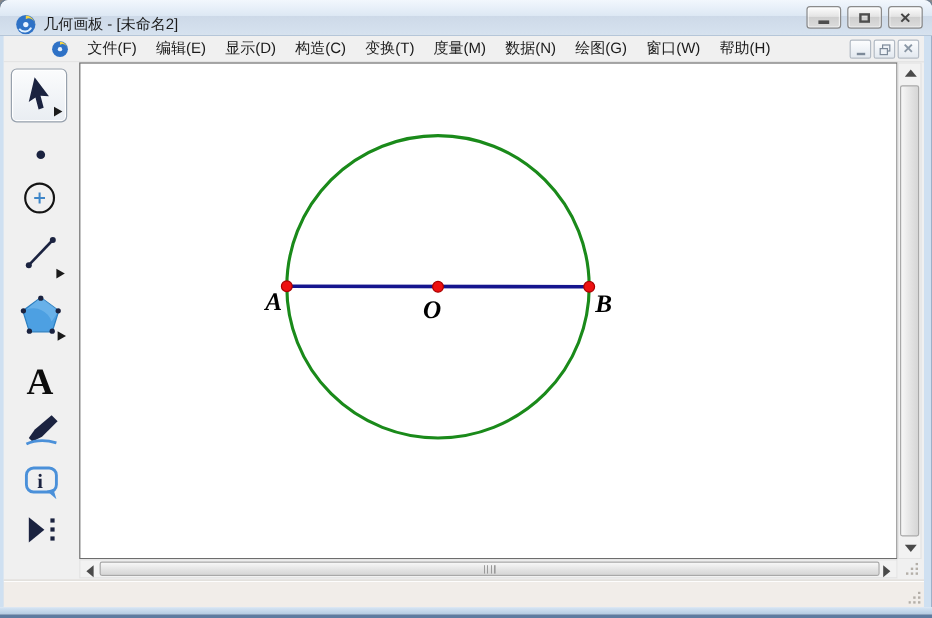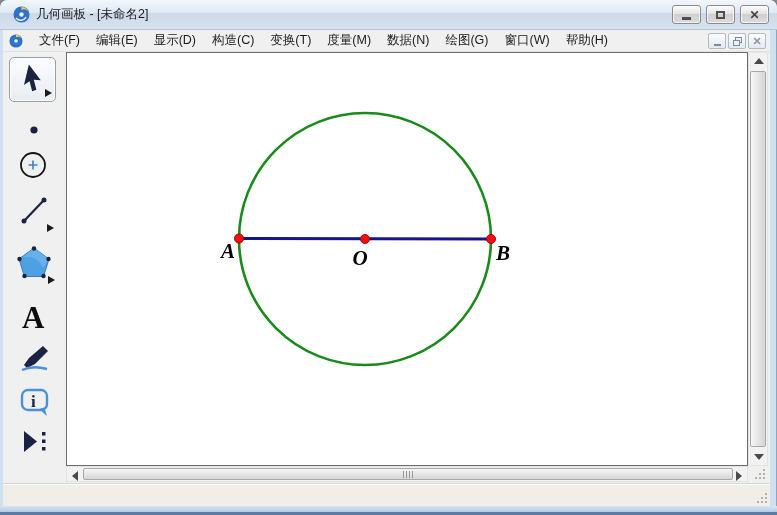--- a/index.html
+++ b/index.html
@@ -4,34 +4,34 @@
 <style>
   * { margin:0; padding:0; box-sizing:border-box; }
   body { font-family:"Liberation Sans", sans-serif; background:#888; }
   .window { position:relative; width:777px; height:515px; background:#f0f0f0;
             border-radius:7px 7px 0 0; overflow:hidden; outline:1px solid #6f8196; }
 
   
   .titlebar { position:absolute; left:0; top:0; width:777px; height:30px;
       background:linear-gradient(#f2f7fd, #dde8f4 45%, #cdd9e8 46%, #d6e2ef);
       border-bottom:1px solid #b5c6d9; border-radius:7px 7px 0 0;
-      display:flex; align-items:center; }
+      display:flex; align-items:flex-end; }
   .app-icon { width:17px; height:17px; margin-left:13px; }
   .title-text { margin-left:6px; font-size:12.5px; color:#1b1b1b; }
   .winbtns { position:absolute; right:8px; top:5px; display:flex; gap:5px; }
   .winbtn { width:29px; height:19px; border:1px solid #8b8b8b; border-radius:3px;
       background:linear-gradient(#fdfdfd, #e4e4e4 45%, #cfcfcf 50%, #dcdcdc);
       display:flex; align-items:center; justify-content:center; box-shadow:inset 0 0 0 1px #ffffffaa; }
   .glyph-min { width:9px; height:3px; background:#4e4e4e; margin-top:7px; }
   .glyph-max { width:9px; height:8px; border:2px solid #4e4e4e; }
   .glyph-close { font-size:12px; font-weight:bold; color:#444; line-height:1; }
 
   
   .menubar { position:absolute; left:3px; top:30px; width:767px; height:22px;
-      background:#f0f0f0; display:flex; align-items:center; border-bottom:1px solid #e2e2e2; }
+      background:#f0f0f0; display:flex; align-items:center; border-bottom:1px solid #e2e2e2;padding-left:34px; }
   .menu-icon { width:14px; height:14px; margin:0 8px 0 6px; }
   .menu-item { font-size:12.5px; color:#1b1b1b; padding:3px 8px; }
   .mdibtns { position:absolute; right:4px; top:3px; display:flex; gap:2px; }
   .mdibtn { width:18px; height:16px; border:1px solid #b2bac4; border-radius:2px;
       background:linear-gradient(#fcfdfe, #e3e9f0); display:flex; align-items:center; justify-content:center; }
   .mdi-min { width:7px; height:2px; background:#7d8a99; margin-top:8px; }
   .mdi-restore { position:relative; width:9px; height:9px; }
   .mdi-restore i { position:absolute; display:block; border:1px solid #7d8a99; width:7px; height:6px; background:#eef2f7; }
   .mdi-restore i:first-child { right:0; top:0; }
   .mdi-restore i:last-child { left:0; bottom:0; }

